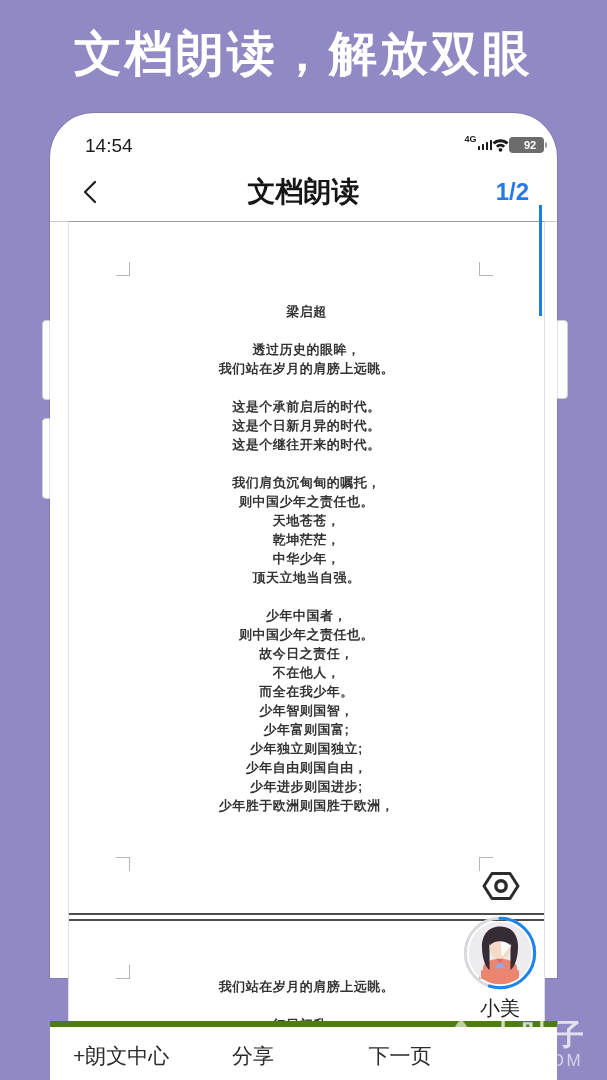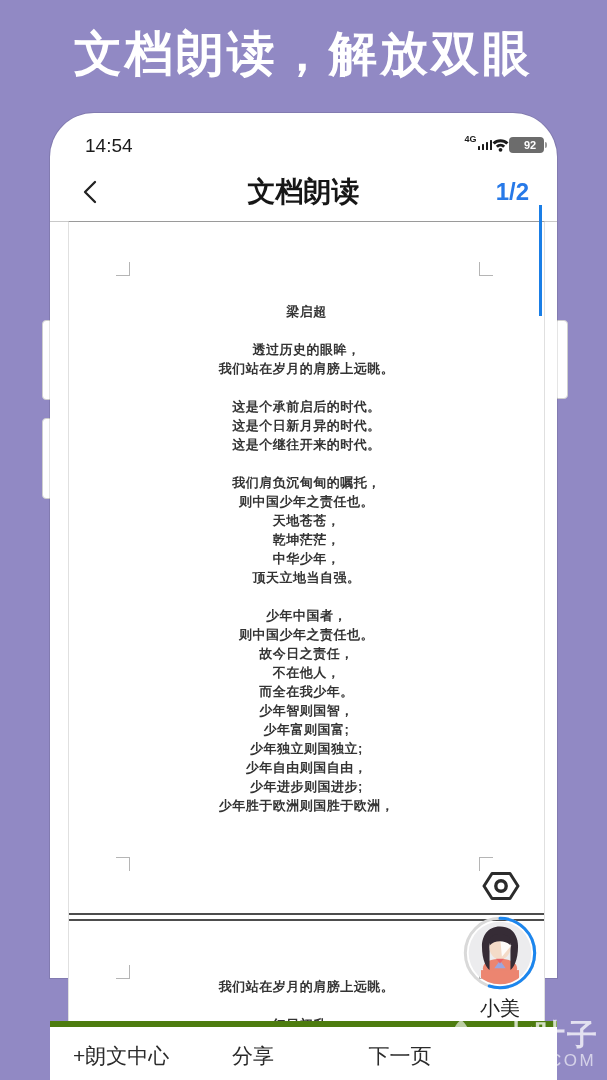--- a/index.html
+++ b/index.html
@@ -81,21 +81,21 @@
   .tb-left{left:23px;}
   .tb-center{left:203px;transform:translateX(-50%);}
   .tb-right{left:350px;transform:translateX(-50%);}
 
   
   .avatar-wrap{position:absolute;left:412px;top:802px;width:76px;height:76px;z-index:5;cursor:pointer;}
   .avatar-name{position:absolute;left:412px;top:882px;width:76px;text-align:center;
     font-size:20px;color:#222;z-index:5;}
 
   
-  .watermark{position:absolute;left:432px;top:1016px;display:flex;align-items:center;gap:13px;z-index:10;}
+  .watermark{position:absolute;left:432px;top:1016px;display:flex;align-items:center;gap:0;z-index:10;}
   .wm-brand{font-size:30px;font-weight:700;color:rgba(255,255,255,0.75);letter-spacing:2px;line-height:32px;}
   .wm-domain{font-size:17px;font-weight:500;color:rgba(255,255,255,0.62);letter-spacing:2.5px;line-height:20px;}
 </style>
 </head>
 <body>
 
 <div class="stage" style="--purple: #9189c4; --blue: #2779e8; --scrollblue: #1a7ee6;">
 
   <div class="banner">文档朗读，解放双眼</div>
 

